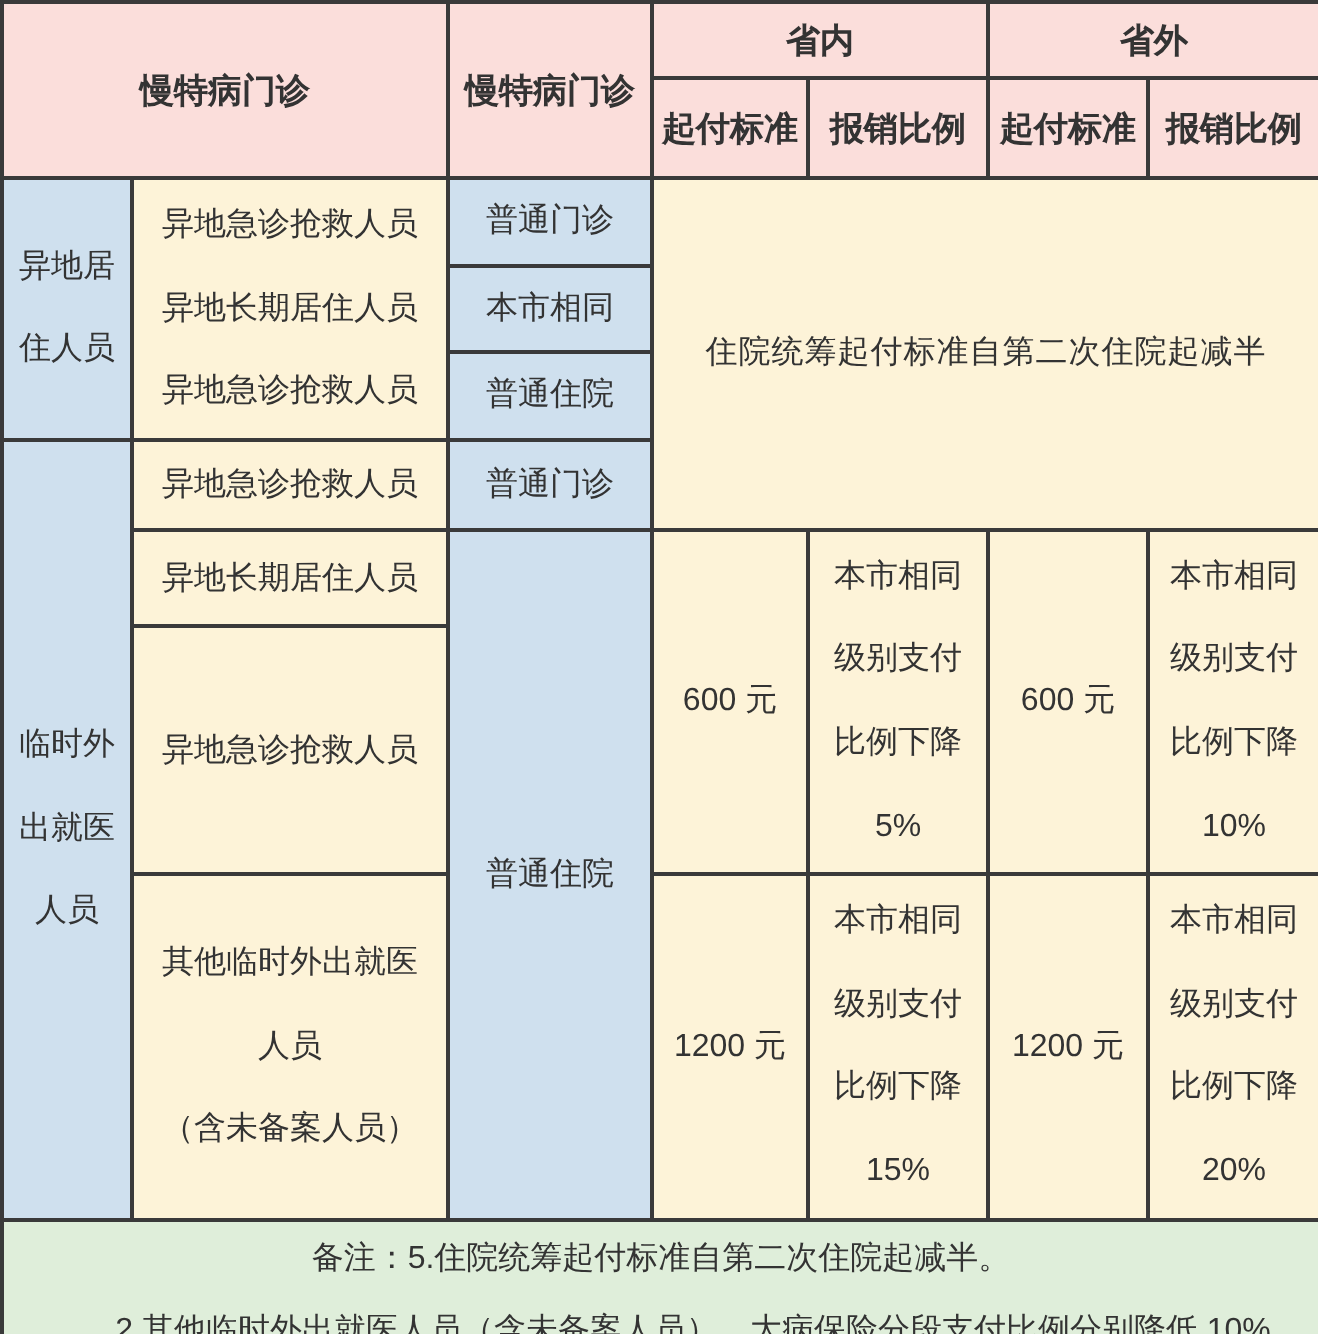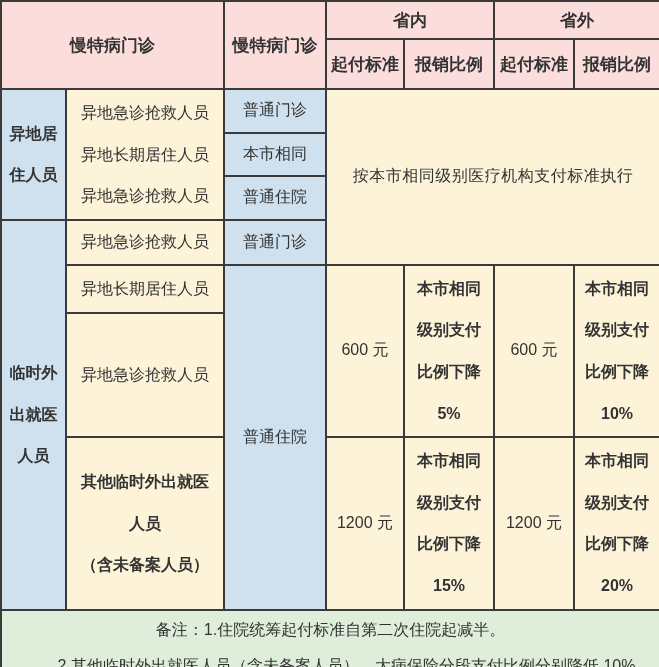--- a/index.html
+++ b/index.html
@@ -36,21 +36,20 @@
     text-align: center;
   }
   .pink  { background: var(--c-pink,  #fbdedb); }
   .blue  { background: var(--c-blue,  #cfe0ee); }
   .cream { background: var(--c-cream, #fdf3d8); }
   .green { background: var(--c-green, #dfeeda); }
 
   .wrap {
     white-space: pre-line;
     line-height: 2.6;
-    font-weight: bold;
   }
   .members-cell { padding: 0; }
   .members-cell .member-line {
     height: 41.6px;
     line-height: 41.6px;
     white-space: nowrap;
   }
   .policy-cell { letter-spacing: 0.5px; }
 
   .notes-cell {
@@ -95,21 +94,21 @@
     <tbody>
       <tr style="height:42px">
         <td rowspan="3" class="blue wrap">异地居
 住人员</td>
         <td rowspan="3" class="cream members-cell">
           <div class="member-line">异地急诊抢救人员</div>
           <div class="member-line">异地长期居住人员</div>
           <div class="member-line">异地急诊抢救人员</div>
         </td>
         <td class="blue">普通门诊</td>
-        <td colspan="4" rowspan="4" class="cream policy-cell">按本市相同级别医疗机构支付标准执行</td>
+        <td colspan="4" rowspan="4" class="cream policy-cell">住院统筹起付标准自第二次住院起减半</td>
       </tr>
       <tr style="height:41px">
         <td class="blue">本市相同</td>
       </tr>
       <tr style="height:42px">
         <td class="blue">普通住院</td>
       </tr>
       <tr style="height:45px">
         <td rowspan="4" class="blue wrap">临时外
 出就医
@@ -144,19 +143,19 @@
 比例下降
 15%</td>
         <td class="cream">1200 元</td>
         <td class="cream wrap">本市相同
 级别支付
 比例下降
 20%</td>
       </tr>
       <tr style="height:77px">
         <td colspan="7" class="green notes-cell">
-          <div class="note-line-1">备注：1.住院统筹起付标准自第二次住院起减半。</div>
+          <div class="note-line-1">备注：5.住院统筹起付标准自第二次住院起减半。</div>
           <div class="note-line-2">2.其他临时外出就医人员（含未备案人员），大病保险分段支付比例分别降低 10%。</div>
         </td>
       </tr>
     </tbody>
   </table>
 </div>
 
 </body></html>

